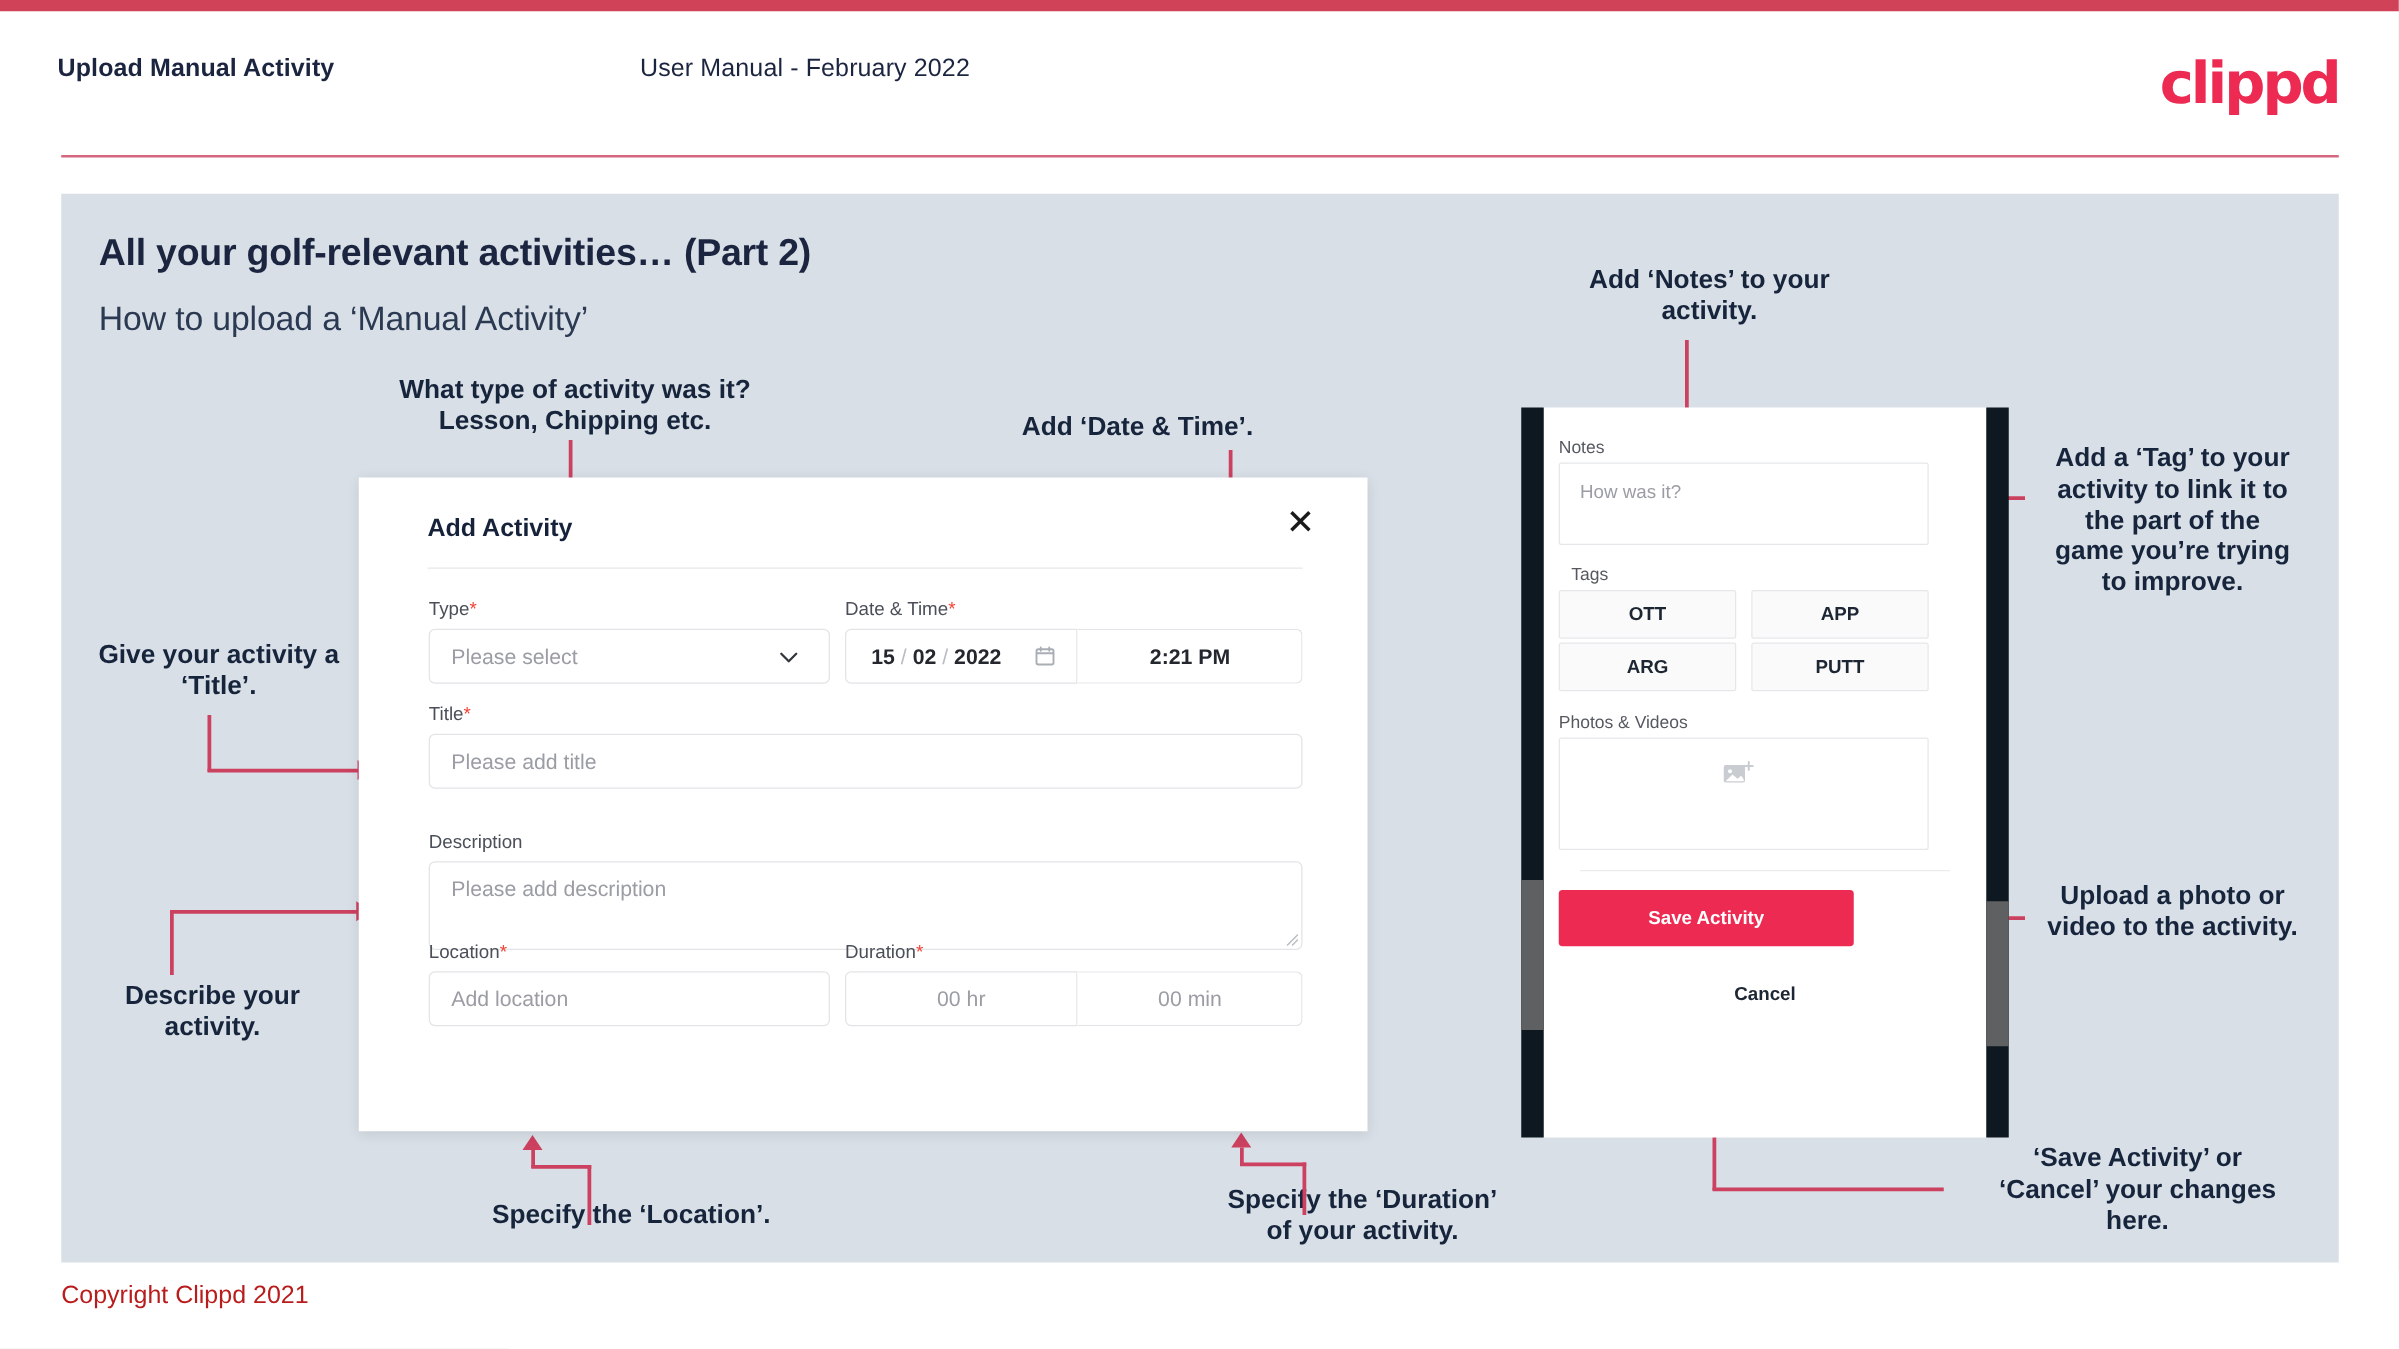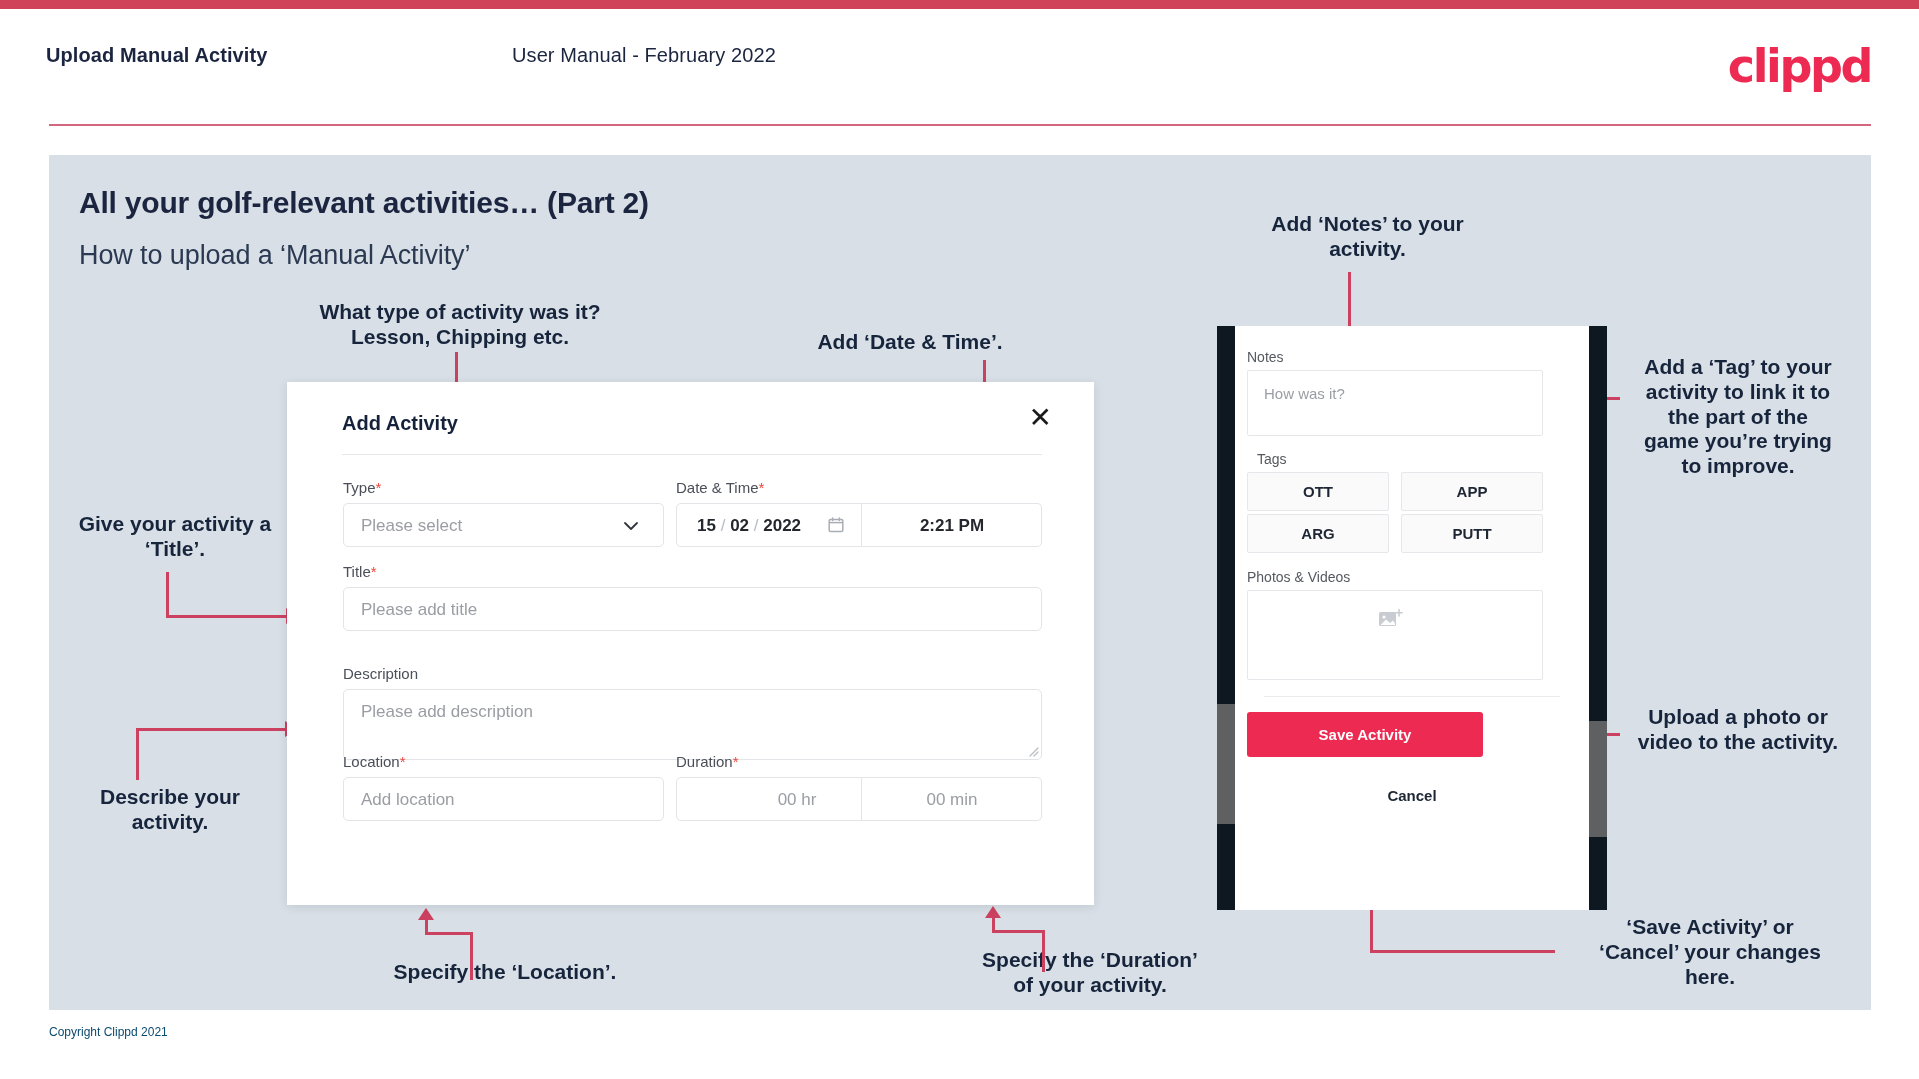--- a/index.html
+++ b/index.html
@@ -14,21 +14,21 @@
   
   #header-title{position:absolute;left:46px;top:44px;font-size:20px;font-weight:600;color:#1b2540;letter-spacing:.1px;}
   #header-subtitle{position:absolute;left:512px;top:44px;font-size:20px;font-weight:500;color:#1b2540;letter-spacing:.1px;}
   #brand-logo{position:absolute;right:48px;top:43px;font-size:46px;line-height:46px;font-weight:700;color:#ec2a52;letter-spacing:-2.4px;font-family:"DejaVu Sans",sans-serif;}
   #header-rule{position:absolute;left:49px;top:124px;width:1822px;height:2px;background:#d4677f;}
   
   #slide{position:absolute;left:49px;top:155px;width:1822px;height:855px;background:#d8dfe6;}
   #slide-title{position:absolute;left:79px;top:186px;font-size:30px;font-weight:700;color:#1b2540;letter-spacing:-.2px;}
   #slide-subtitle{position:absolute;left:79px;top:240px;font-size:27px;font-weight:400;color:#2b3a52;letter-spacing:-.1px;}
   
-  #footer-copy{position:absolute;left:49px;top:1025px;font-size:12px;color:#0c4a6e;}
+  #footer-copy{position:absolute;left:49px;top:1025px;font-size:20px;color:#b91c1c;}
   
   .anno{position:absolute;font-size:21px;line-height:1.18;font-weight:600;color:#16243c;text-align:center;}
   
   .ln{position:absolute;background:#cc4160;}
   .lnv{width:3px;}
   .lnh{height:3px;}
   .arrow{position:absolute;width:0;height:0;}
   .arr-down{border-left:8px solid transparent;border-right:8px solid transparent;border-top:12px solid #cc4160;}
   .arr-up{border-left:8px solid transparent;border-right:8px solid transparent;border-bottom:12px solid #cc4160;}
   .arr-right{border-top:8px solid transparent;border-bottom:8px solid transparent;border-left:12px solid #cc4160;}
@@ -194,21 +194,21 @@
   <div class="fld-label" style="left:56px;top:371px;">
     <span>Location</span><span class="req">*</span>
   </div>
   <div class="inputbox" style="left:56px;top:395px;width:321px;height:44px;"></div>
   <div class="ph" style="left:74px;top:408px;">Add location</div>
 
   <div class="fld-label" style="left:389px;top:371px;">
     <span>Duration</span><span class="req">*</span>
   </div>
   <div class="inputbox" style="left:389px;top:395px;width:186px;height:44px;border-radius:5px 0 0 5px;"></div>
-  <div class="ph" style="left:389px;top:408px;width:186px;text-align:center;margin-left:28px;">00 hr</div>
+  <div class="ph" style="left:389px;top:408px;width:186px;text-align:center;">00 hr</div>
   <div class="inputbox" style="left:575px;top:395px;width:180px;height:44px;border-radius:0 5px 5px 0;border-left:none;"></div>
   <div class="ph" style="left:575px;top:408px;width:180px;text-align:center;">00 min</div>
 </div>
 
 <div id="phone">
   <div id="phone-screen">
 
     <div class="p-label" style="left:13px;top:23px;">Notes</div>
     <div class="p-box" style="left:13px;top:44px;width:296px;height:66px;"></div>
     <div class="p-label" style="left:30px;top:59px;font-size:15px;color:#9a9da3;">How was it?</div>

